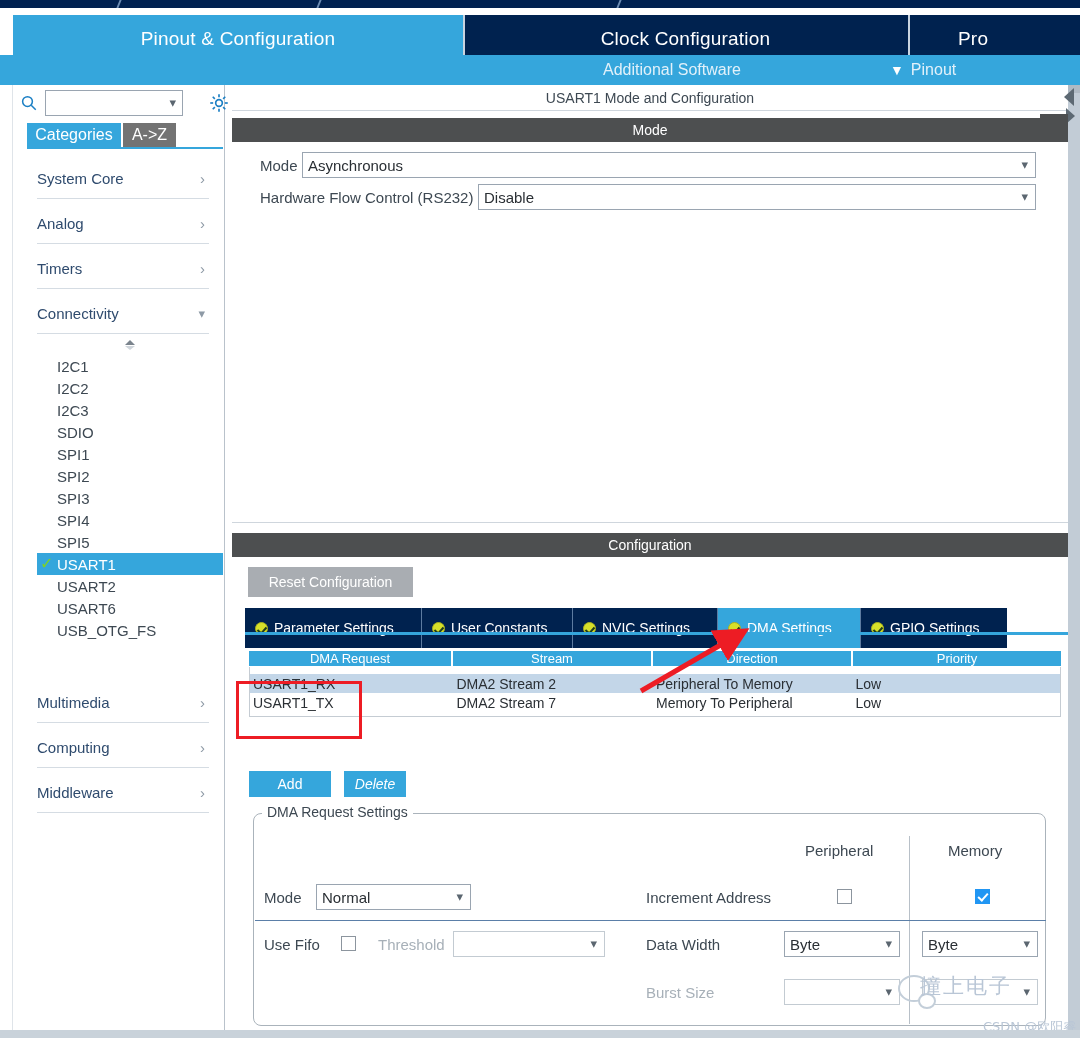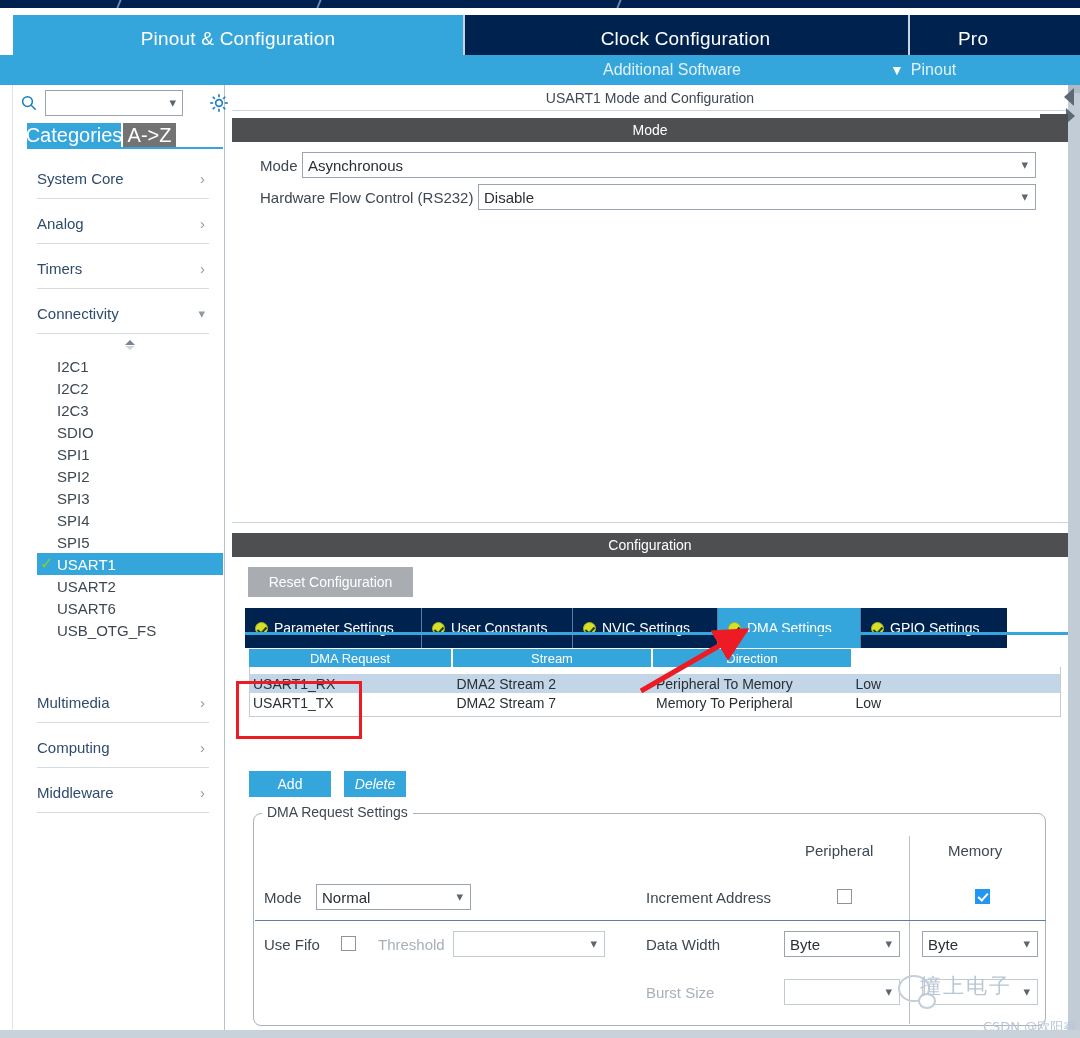--- a/index.html
+++ b/index.html
@@ -76,21 +76,21 @@
     position:absolute; left:196px; top:5px; width:20px; height:20px; color:#1b7fc4;
   }
 
   .seg { position:absolute; top:38px; height:24px; }
   #seg-categories {
     left:14px; width:94px; background:#35a6dc; color:#fff;
   }
   #seg-az {
     left:110px; width:53px; background:#737373; color:#fff;
   }
-  .seg { display:flex; align-items:center; justify-content:center; font-size:20px; cursor:pointer; }
+  .seg { display:flex; align-items:center; justify-content:center; font-size:16px; cursor:pointer; }
   .seg-underline { position:absolute; left:14px; top:62px; width:196px; height:2px; background:#35a6dc; }
 
   .cat {
     position:absolute; left:24px; width:172px; height:40px;
     display:flex; align-items:center; justify-content:space-between;
     font-size:15px; color:#2f4b6e; border-bottom:1px solid #d5dce3;
     cursor:pointer;
   }
   .cat .chev { color:#8e9aa6; font-size:15px; padding-right:4px; }
 
@@ -162,21 +162,21 @@
     border:1px solid #a9b11f;
   }
   .ctab .ok:after {
     content:""; position:absolute; left:3px; top:2px; width:4px; height:7px;
     border:solid #1f3d1a; border-width:0 2px 2px 0; transform:rotate(42deg);
   }
   .ctab-underline { position:absolute; left:13px; top:547px; width:830px; height:3px; background:#35a6dc; }
 
   
   .dma-table { position:absolute; left:17px; top:564px; width:812px; }
-  .dma-head { display:flex; height:18px; }
+  .dma-head { display:flex; height:18px;align-items:center; }
   .dma-head .th {
     background:#35a6dc; color:#ffffff; font-size:13px;
     display:flex; align-items:center; justify-content:center;
     border-right:2px solid #ffffff;
   }
   .dma-row { display:flex; height:19px; font-size:14px; color:#2a2f34; }
   .dma-row.sel { background:#c3d6e8; }
   .dma-row .td { display:flex; align-items:center; padding-left:3px; overflow:hidden; white-space:nowrap; }
   .col0 { width:204px; } .col1 { width:200px; } .col2 { width:200px; } .col3 { width:208px; }
   .dma-body-wrap {
@@ -475,20 +475,23 @@
       <div class="dma-head">
         <div class="th col0">
             <span>DMA Request</span>
           </div>
         <div class="th col1">
             <span>Stream</span>
           </div>
         <div class="th col2">
             <span>Direction</span>
           </div>
+        <div class="th col3" style="border-right:none">
+            <span>Priority</span>
+          </div>
       </div>
       <div class="dma-body-wrap">
         <div class="dma-row sel">
           <div class="td col0">USART1_RX</div>
           <div class="td col1">DMA2 Stream 2</div>
           <div class="td col2">Peripheral To Memory</div>
           <div class="td col3">Low</div>
         </div>
         <div class="dma-row">
           <div class="td col0">USART1_TX</div>

